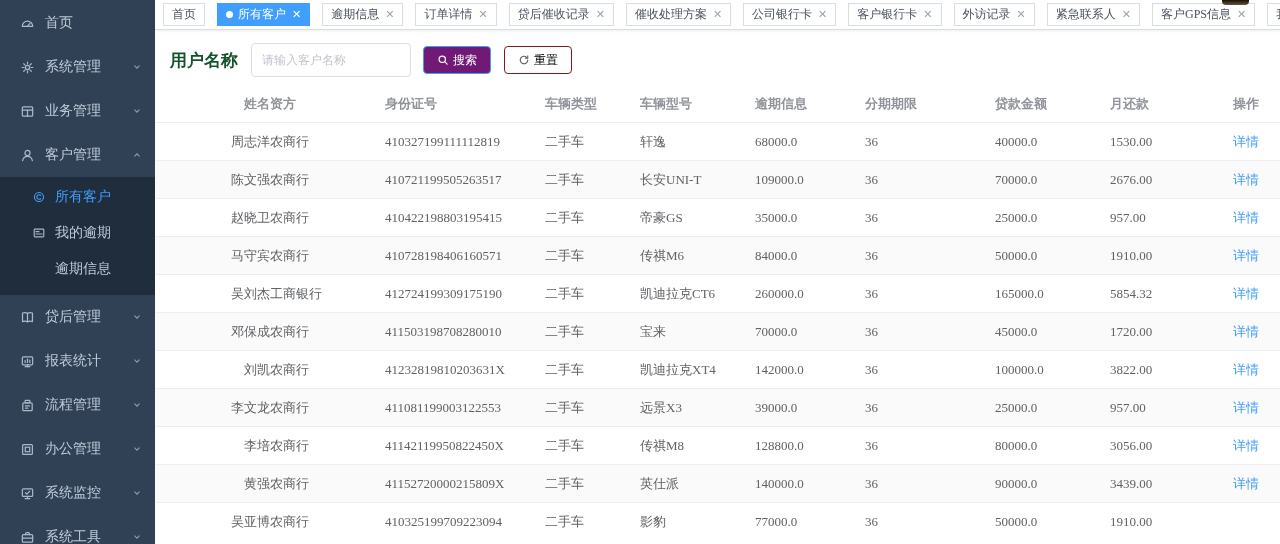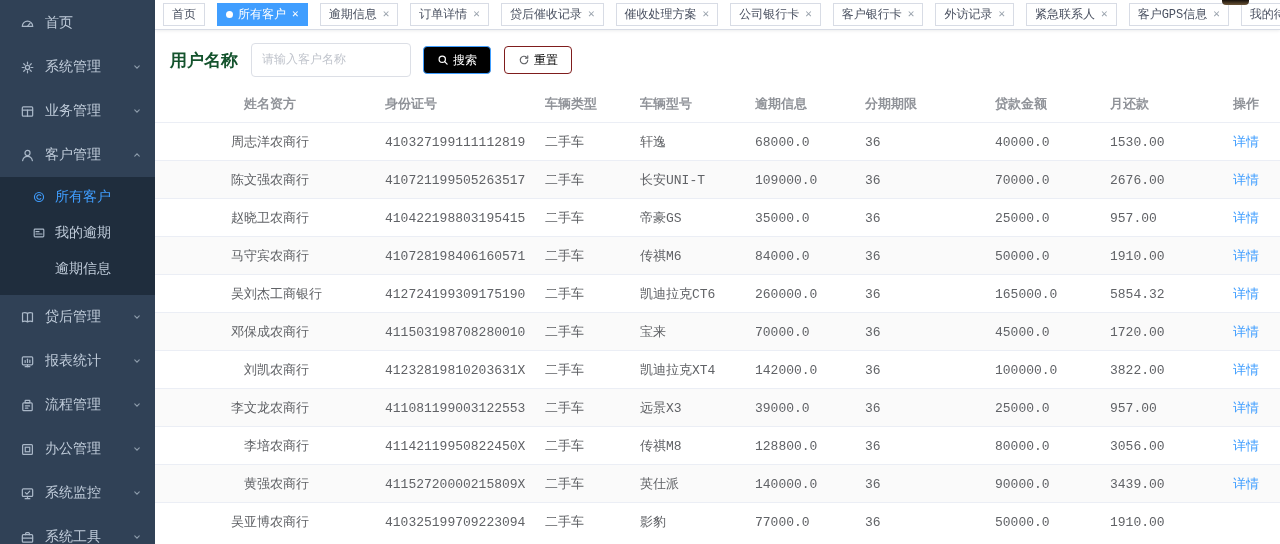--- a/index.html
+++ b/index.html
@@ -1,19 +1,19 @@
 <!DOCTYPE html>
 <html><head>
 <meta charset="utf-8">
 <style>
   * { margin:0; padding:0; box-sizing:border-box; }
   html,body { background:#fff; }
   .app {
     position:relative; width:1280px; height:544px; overflow:hidden;
-    font-family:Liberation Mono, monospace; background:#fff;
+    font-family:Liberation Serif, serif; background:#fff;
   }
   
   .sidebar {
     position:absolute; left:0; top:0; bottom:0; width:155px;
     background:#304156; color:#bfcbd9; overflow:hidden; padding-top:1px;
   }
   .menu-item {
     height:44px; display:flex; align-items:center; padding:0 12px 0 20px;
     font-size:14px; cursor:pointer; white-space:nowrap;
   }
@@ -57,21 +57,21 @@
   .search-label { font-size:17px; font-weight:bold; color:#14532d; margin-right:13px; }
   .search-input {
     width:160px; height:28px; border:1px solid #dcdfe6; border-radius:4px;
     padding:16px 10px; font-size:12px; color:#606266; outline:none;
     font-family:inherit; margin-right:12px;
   }
   .search-input::placeholder { color:#c0c4cc; }
   .btn { display:inline-flex; align-items:center; height:28px; border-radius:4px;
          font-size:12px; padding:0 13px; cursor:pointer; font-family:inherit; }
   .btn svg { margin-right:4px; }
-  .btn-search { background:#000000; border:1px solid #409EFF; color:#fff; margin-right:13px; }
+  .btn-search { background:#701a75; border:1px solid #409EFF; color:#fff; margin-right:13px; }
   .btn-reset  { background:#fff; border:1px solid #7f1d1d; color:#000000;justify-content:space-between; }
   
   .data-table { width:100%; margin-top:10px; border-collapse:collapse; table-layout:fixed; }
   .data-table th {
     font-size:13px; font-weight:bold; color:#909399; text-align:left;
     padding:8px 0 9px; white-space:nowrap; overflow:hidden;
   }
   .data-table td {
     font-size:13px; color:#606266; padding:10px 0 9px;
     border-top:1px solid #ebeef5; white-space:nowrap; overflow:hidden;

